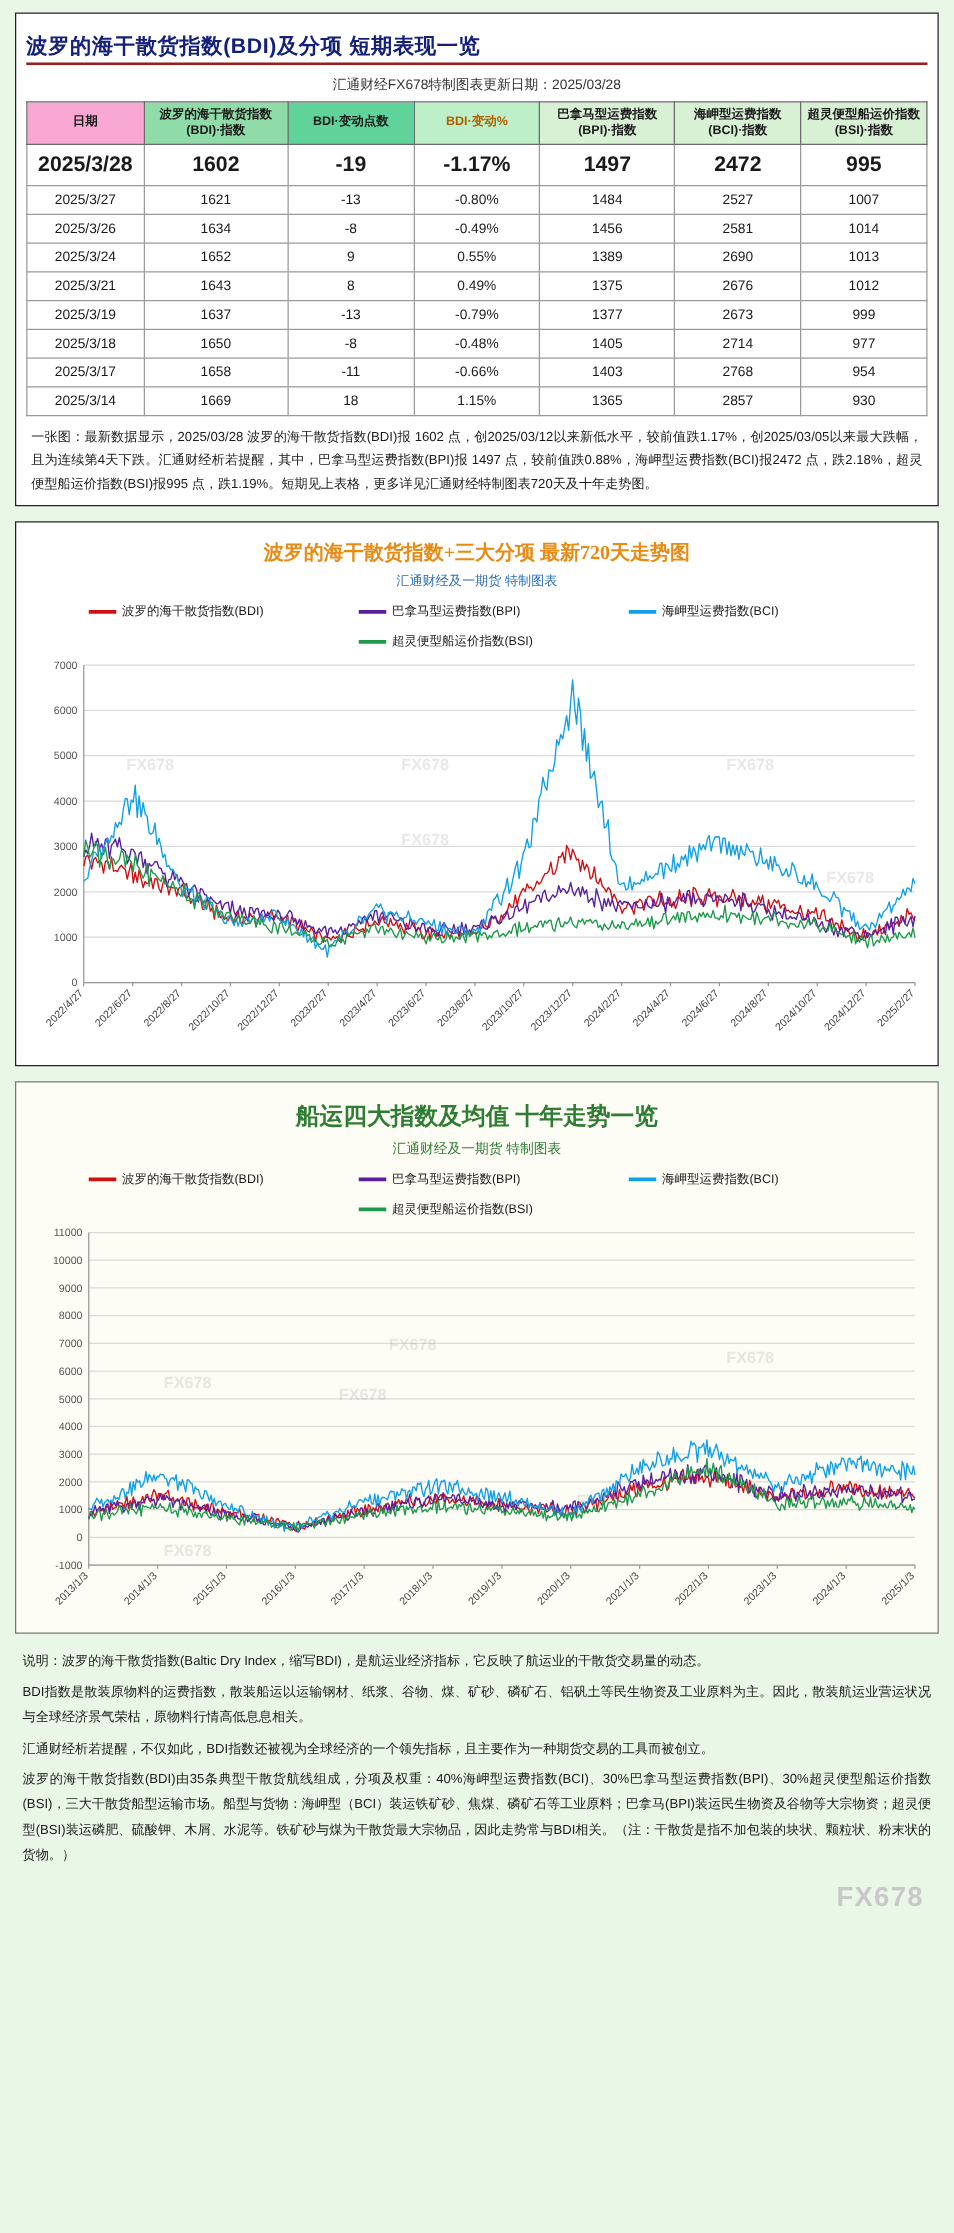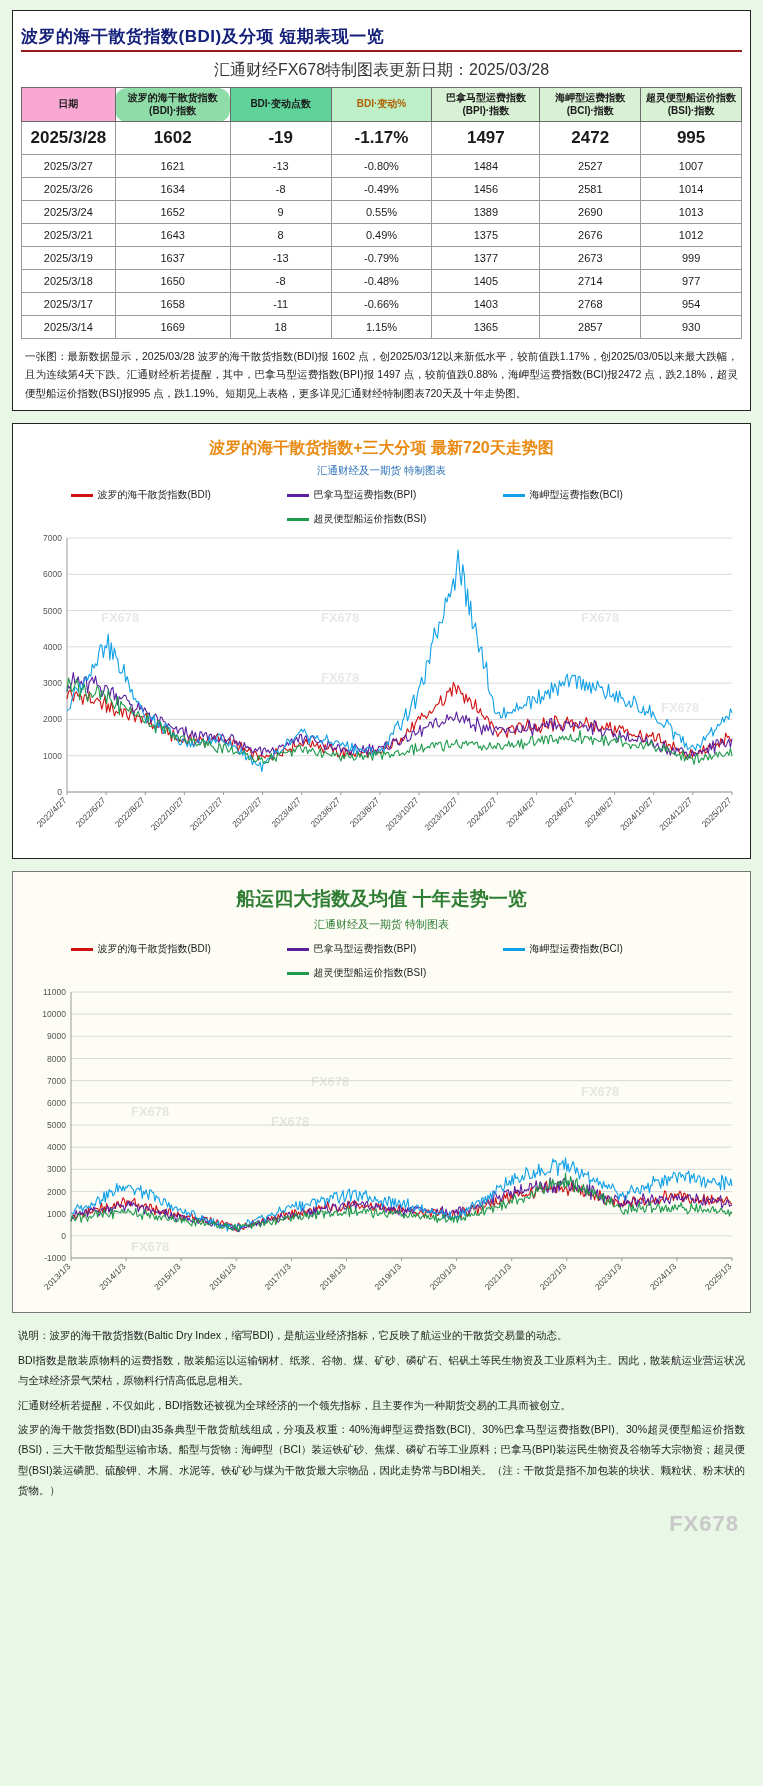--- a/index.html
+++ b/index.html
@@ -23,39 +23,39 @@
     font-weight:bold;
     font-size:17px;
     letter-spacing:0.5px;
     padding:6px 0 2px 0;
     border-bottom:2px solid #9b1b1b;
     margin-bottom:6px;
   }
   .tbl-sub {
     display:flex;
     justify-content:center;
-    font-size:16px;
+    font-size:11px;
     color:#333;
     padding:2px 0 6px 0;
   }
   table.bdi {
     width:100%;
     border-collapse:collapse;
     font-size:11px;
   }
   table.bdi th {
     border:1px solid #6a6a6a;
     padding:4px 2px;
     font-size:10px;
     line-height:1.25;
     font-weight:bold;
     vertical-align:middle;
   }
   table.bdi th.c0 { background:#f9a8d4; width:13%;font-family:Liberation Serif, serif; }
-  table.bdi th.c1 { background:#8fdca8; width:16%;border-radius:12px; }
+  table.bdi th.c1 { background:#8fdca8; width:16%; }
   table.bdi th.c2 { background:#5fd39a; width:14%; }
   table.bdi th.c3 { background:#bdf0c8; width:14%; color:#b06000; }
   table.bdi th.c4 { background:#d8f0d4; width:15%; }
   table.bdi th.c5 { background:#d8f0d4; width:14%; }
   table.bdi th.c6 { background:#d8f0d4; width:14%; }
   table.bdi td {
     border:1px solid #9a9a9a;
     text-align:center;
     padding:5px 2px;
     font-size:11px;
@@ -80,20 +80,21 @@
     border:1px solid #222;
     padding:8px;
     position:relative;
   }
   .chart-panel.outlined { border:1px solid #777; background:#fdfdf6; }
   .ch-title {
     text-align:center;
     font-weight:bold;
     font-size:16px;
     padding-top:6px;
+    font-family:Liberation Serif, serif;
   }
   .ch-title.orange { color:#e98a12; }
   .ch-title.green { color:#2f7d32; font-size:19px; }
   .ch-sub {
     text-align:center;
     font-size:10.5px;
     color:#2b6fb5;
     padding:5px 0 2px 0;
   }
   .ch-sub.green { color:#2f7d32; font-size:11px; }

